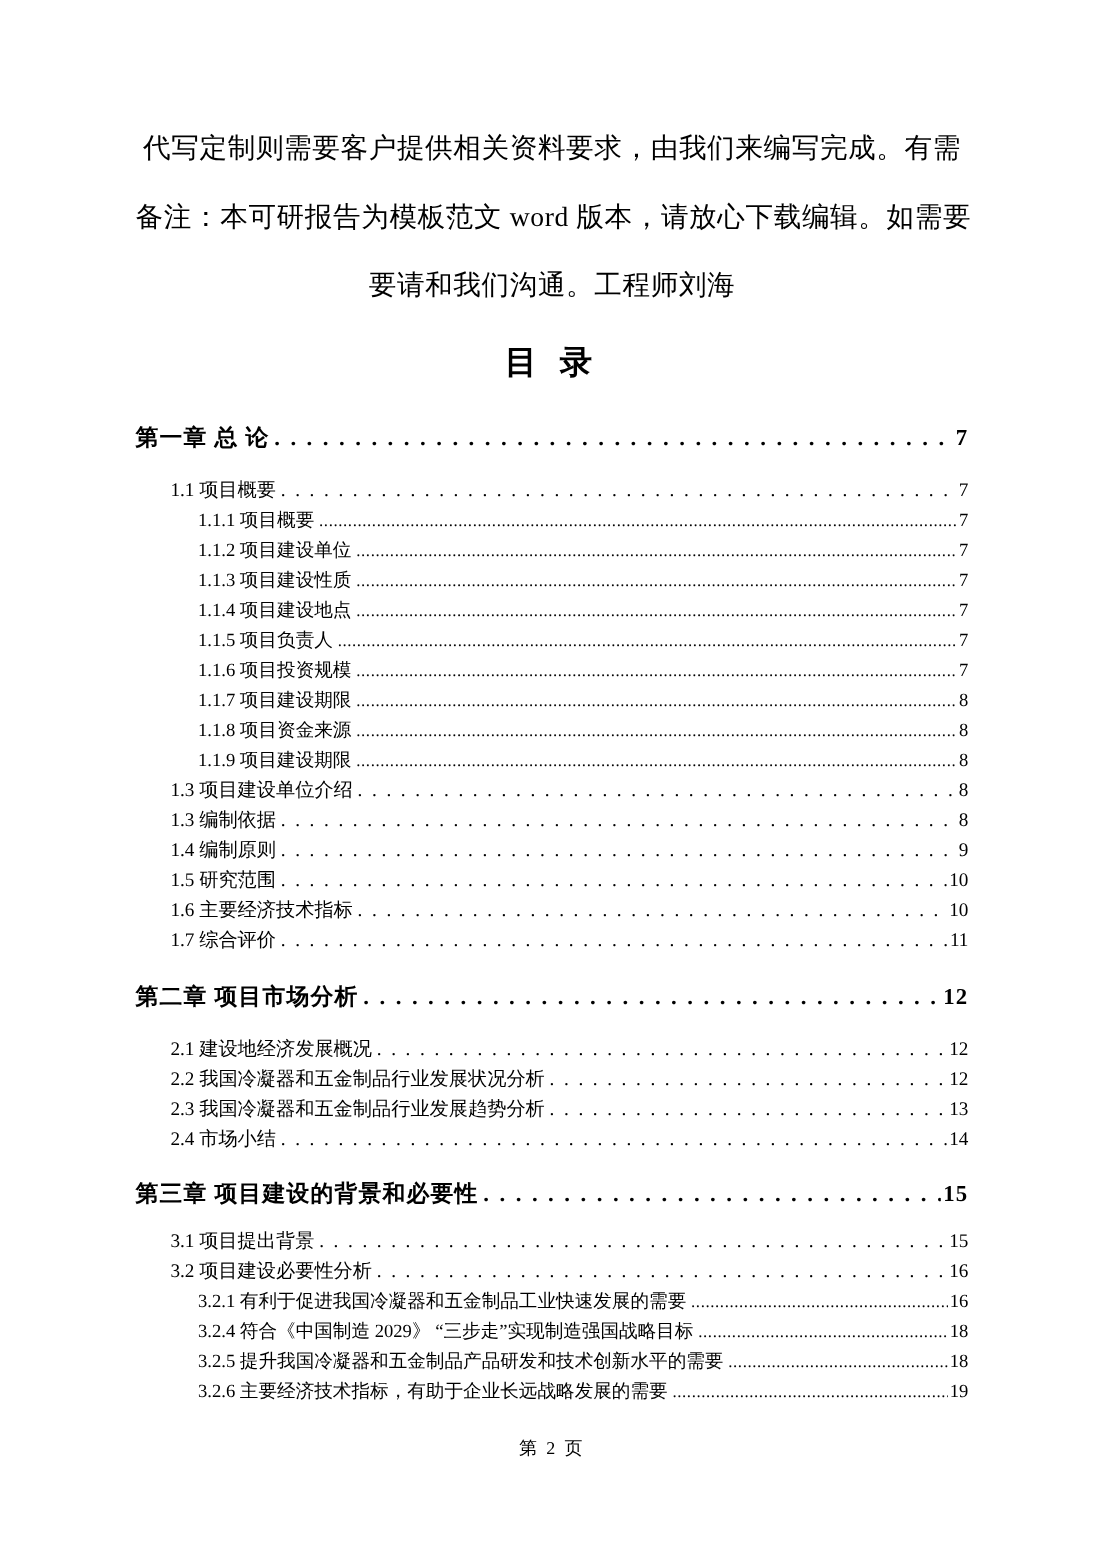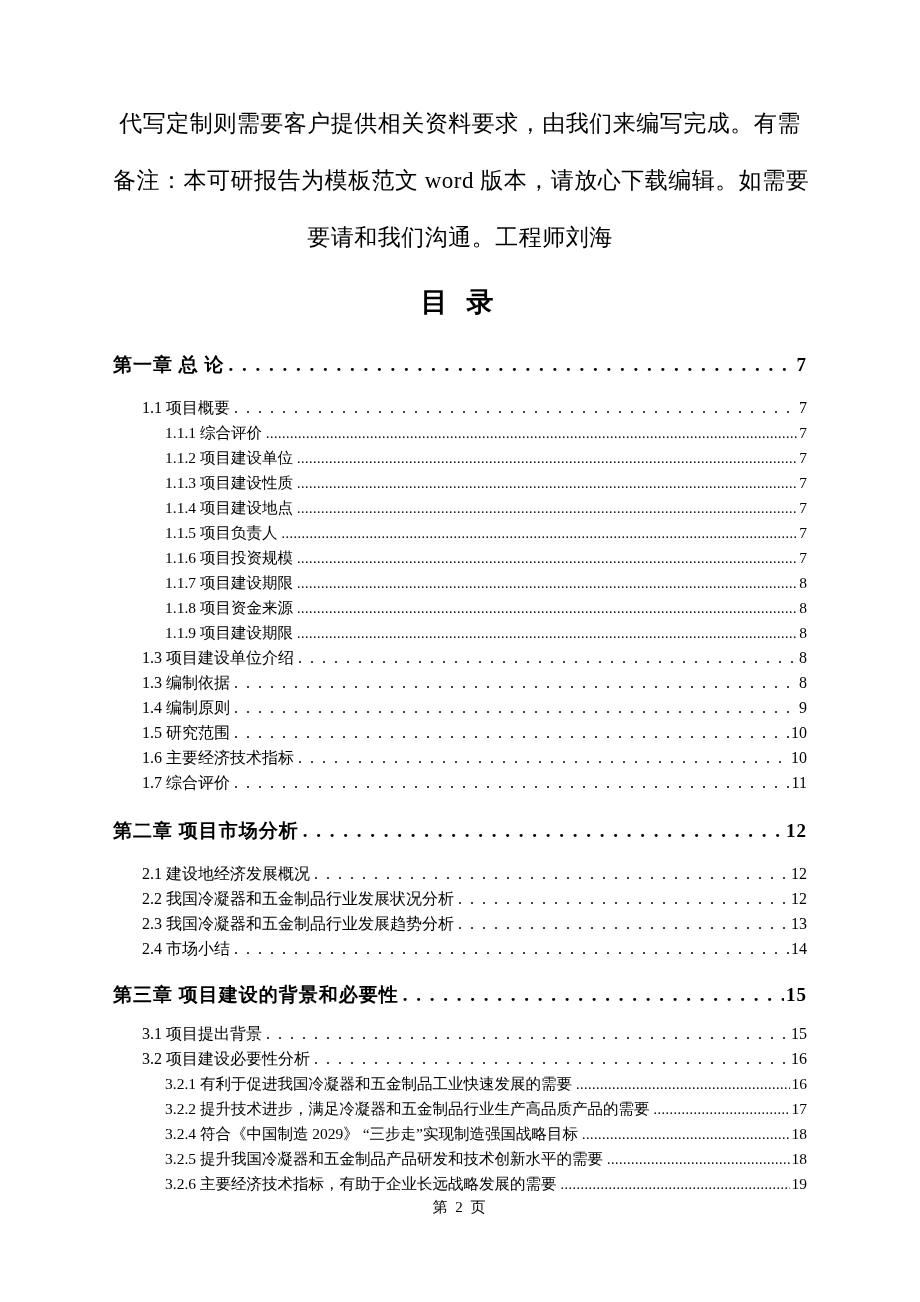--- a/index.html
+++ b/index.html
@@ -111,21 +111,21 @@
           <span class="leader sparse"></span>
           <span class="pagenum">7</span>
         </div>
         <div class="entries">
           <div class="toc-row entry l2">
             <span class="label">1.1 项目概要</span>
             <span class="leader sparse"></span>
             <span class="pagenum">7</span>
           </div>
           <div class="toc-row entry l3">
-            <span class="label">1.1.1 综合评价</span>
+            <span class="label">1.1.1 项目概要</span>
             <span class="leader dense"></span>
             <span class="pagenum">7</span>
           </div>
           <div class="toc-row entry l3">
             <span class="label">1.1.2 项目建设单位</span>
             <span class="leader dense"></span>
             <span class="pagenum">7</span>
           </div>
           <div class="toc-row entry l3">
             <span class="label">1.1.3 项目建设性质</span>
@@ -239,25 +239,20 @@
             <span class="label">3.2 项目建设必要性分析</span>
             <span class="leader sparse"></span>
             <span class="pagenum">16</span>
           </div>
           <div class="toc-row entry l3">
             <span class="label">3.2.1 有利于促进我国冷凝器和五金制品工业快速发展的需要</span>
             <span class="leader dense"></span>
             <span class="pagenum">16</span>
           </div>
           <div class="toc-row entry l3">
-            <span class="label">3.2.2 提升技术进步，满足冷凝器和五金制品行业生产高品质产品的需要</span>
-            <span class="leader dense"></span>
-            <span class="pagenum">17</span>
-          </div>
-          <div class="toc-row entry l3">
             <span class="label">3.2.4 符合《中国制造 2029》 “三步走”实现制造强国战略目标</span>
             <span class="leader dense"></span>
             <span class="pagenum">18</span>
           </div>
           <div class="toc-row entry l3">
             <span class="label">3.2.5 提升我国冷凝器和五金制品产品研发和技术创新水平的需要</span>
             <span class="leader dense"></span>
             <span class="pagenum">18</span>
           </div>
           <div class="toc-row entry l3">

